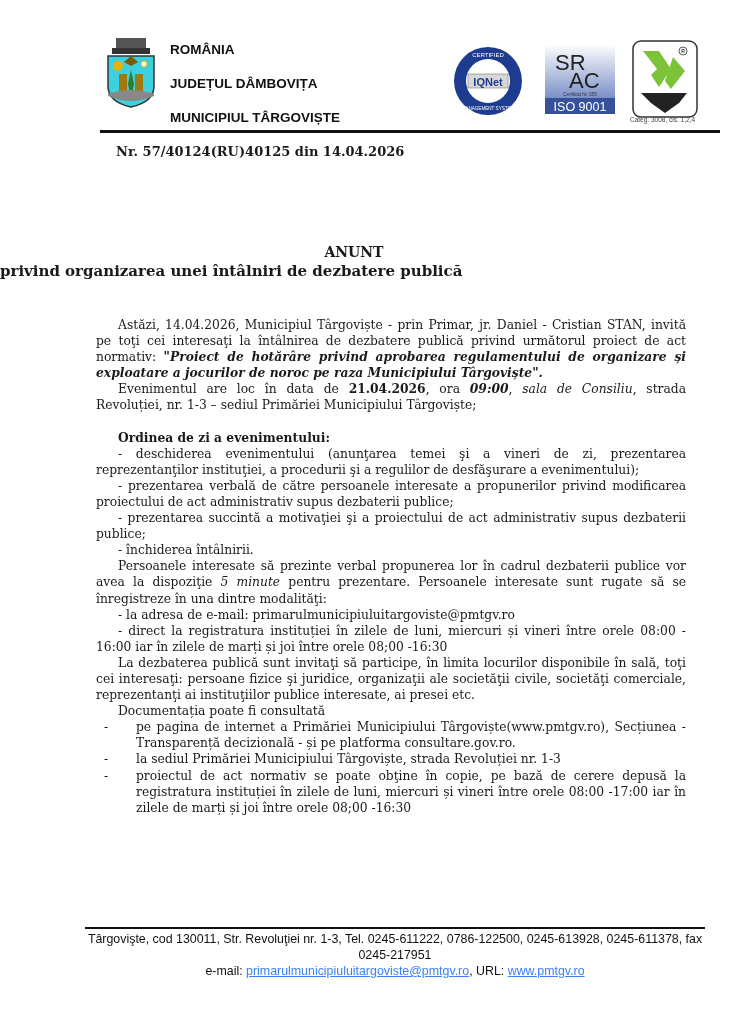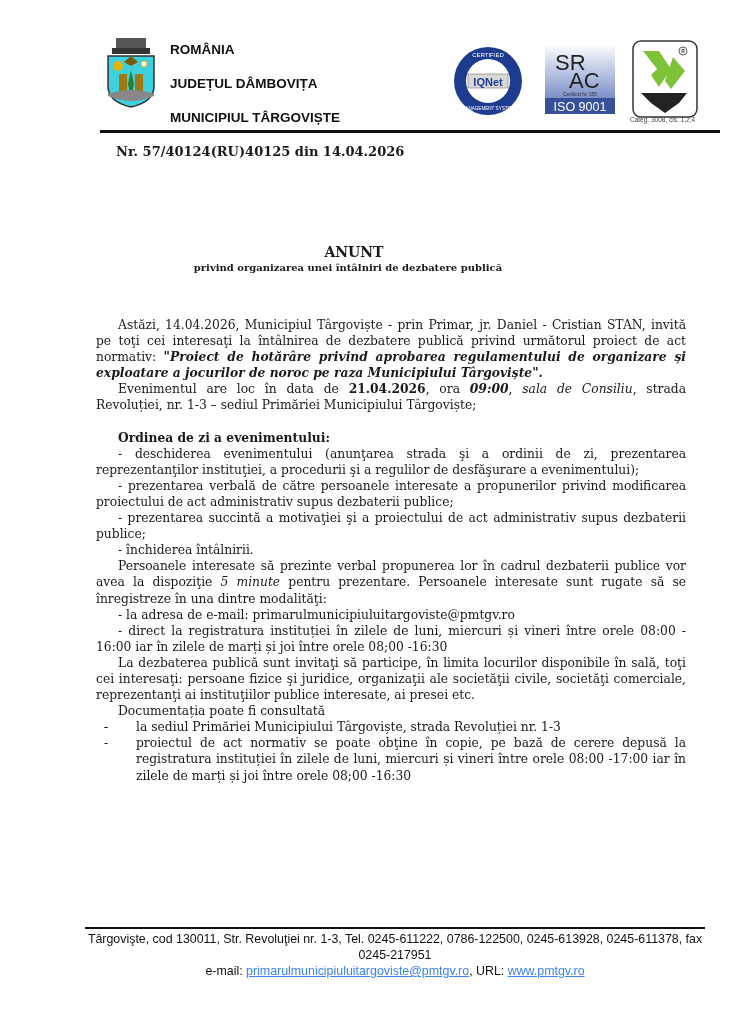--- a/index.html
+++ b/index.html
@@ -9,21 +9,21 @@
   .hdr-text { position:absolute; left:170px; font-family:"Liberation Sans", sans-serif; font-weight:bold; font-size:13.5px; color:#111; }
   .hl1 { top:42px; } .hl2 { top:76px; } .hl3 { top:110px; }
   .rule-top { position:absolute; left:100px; top:130px; width:620px; height:3px; background:#111; }
   .logo { position:absolute; }
   .iqnet { left:452px; top:45px; width:72px; height:72px; }
   .srac { left:545px; top:44px; width:70px; height:70px; }
   .x-logo { left:631px; top:39px; width:68px; height:80px; }
   .categ { position:absolute; left:630px; top:116px; font-family:"Liberation Sans", sans-serif; font-size:6.5px; color:#444; }
   .docnr { position:absolute; left:116px; top:144px; font-weight:bold; font-size:13px; }
   .title { position:absolute; top:244px; left:0; width:708px; text-align:center; font-weight:bold; font-size:14px; }
-  .subtitle { position:absolute; top:262px; left:0; width:696px; text-align:center; font-weight:bold; font-size:10px; }
+  .subtitle { position:absolute; top:262px; left:0; width:696px; text-align:left; font-weight:bold; font-size:15px; }
   .body-text { position:absolute; left:96px; width:590px; top:317px; font-size:12.3px; line-height:16.1px; text-align:justify; }
   .p { margin:0; }
   .ind { text-indent:22px; }
   .gap { height:16px; }
   .bi { font-weight:bold; font-style:italic; }
   .b { font-weight:bold; }
   .i { font-style:italic; }
   .dash-item { position:relative; padding-left:36px; margin-left:4px; }
   .dash-item .d { position:absolute; left:4px; top:0; }
   .rule-bot { position:absolute; left:85px; top:927px; width:620px; height:2px; background:#111; }
@@ -89,30 +89,30 @@
 </div>
 
 <div class="title">ANUNT</div>
 <div class="subtitle">privind organizarea unei întâlniri de dezbatere publică</div>
 
 <div class="body-text">
   <p class="p ind"><span>Astăzi, 14.04.2026, Municipiul Târgoviște - prin Primar, jr. Daniel - Cristian STAN, invită pe toţi cei interesaţi la întâlnirea de dezbatere publică privind următorul proiect de act normativ: </span><span class="bi">"Proiect de hotărâre privind aprobarea regulamentului de organizare și exploatare a jocurilor de noroc pe raza Municipiului Târgoviște".</span></p>
   <p class="p ind"><span>Evenimentul are loc în data de </span><span class="b">21.04.2026</span><span>,  ora </span><span class="bi">09:00</span><span>, </span><span class="i">sala de Consiliu</span><span>, strada Revoluției, nr. 1-3 – sediul Primăriei Municipiului  Târgoviște;</span></p>
   <div class="gap"></div>
   <p class="p ind b">Ordinea de zi a evenimentului:</p>
-  <p class="p ind">- deschiderea evenimentului (anunţarea strada şi a ordinii de zi, prezentarea reprezentanţilor instituţiei, a procedurii şi a regulilor de desfăşurare a evenimentului);</p>
+  <p class="p ind">- deschiderea evenimentului (anunţarea temei şi a vineri de zi, prezentarea reprezentanţilor instituţiei, a procedurii şi a regulilor de desfăşurare a evenimentului);</p>
   <p class="p ind">- prezentarea verbală de către persoanele interesate a propunerilor privind modificarea proiectului de act administrativ supus dezbaterii publice;</p>
   <p class="p ind">- prezentarea succintă a motivaţiei şi a proiectului de act administrativ supus dezbaterii publice;</p>
   <p class="p ind">- închiderea întâlnirii.</p>
   <p class="p ind"><span>Persoanele interesate să prezinte verbal propunerea lor în cadrul dezbaterii publice vor avea la dispoziţie </span><span class="i">5 minute</span><span> pentru prezentare.  Persoanele interesate sunt rugate să se înregistreze în una dintre modalităţi:</span></p>
   <p class="p ind">- la adresa de e-mail:  primarulmunicipiuluitargoviste@pmtgv.ro</p>
   <p class="p ind">- direct la registratura instituției în zilele de luni, miercuri și vineri între orele 08:00 - 16:00 iar în zilele de marți și joi între orele 08;00 -16:30</p>
   <p class="p ind">La dezbaterea publică sunt invitaţi să participe, în limita locurilor disponibile în sală, toţi cei interesaţi: persoane fizice şi juridice, organizaţii ale societăţii civile, societăţi comerciale, reprezentanţi ai instituţiilor publice interesate, ai presei etc.</p>
   <p class="p ind">Documentația poate fi consultată</p>
-  <div class="dash-item"><span class="d">-</span></div>
+  <div class="dash-item"><span class="d">-</span><span>pe pagina de internet a Primăriei Municipiului Târgoviște(www.pmtgv.ro), Secțiunea  - Transparență decizională - și pe platforma consultare.gov.ro.</span></div>
   <div class="dash-item"><span class="d">-</span><span>la sediul Primăriei Municipiului Târgoviște, strada Revoluției nr. 1-3</span></div>
   <div class="dash-item"><span class="d">-</span><span>proiectul de act normativ se poate obţine în copie, pe bază de cerere depusă la registratura instituției în zilele de luni, miercuri și vineri între orele 08:00 -17:00 iar în zilele de marți și joi între orele 08;00 -16:30</span></div>
 </div>
 
 <div class="rule-bot"></div>
 <div class="footer">
   <div>Târgovişte, cod 130011, Str. Revoluţiei nr. 1-3,  Tel. 0245-611222, 0786-122500, 0245-613928, 0245-611378, fax 0245-217951</div>
   <div><span>e-mail: </span><a>primarulmunicipiuluitargoviste@pmtgv.ro</a><span>, URL: </span><a>www.pmtgv.ro</a></div>
 </div>
 

